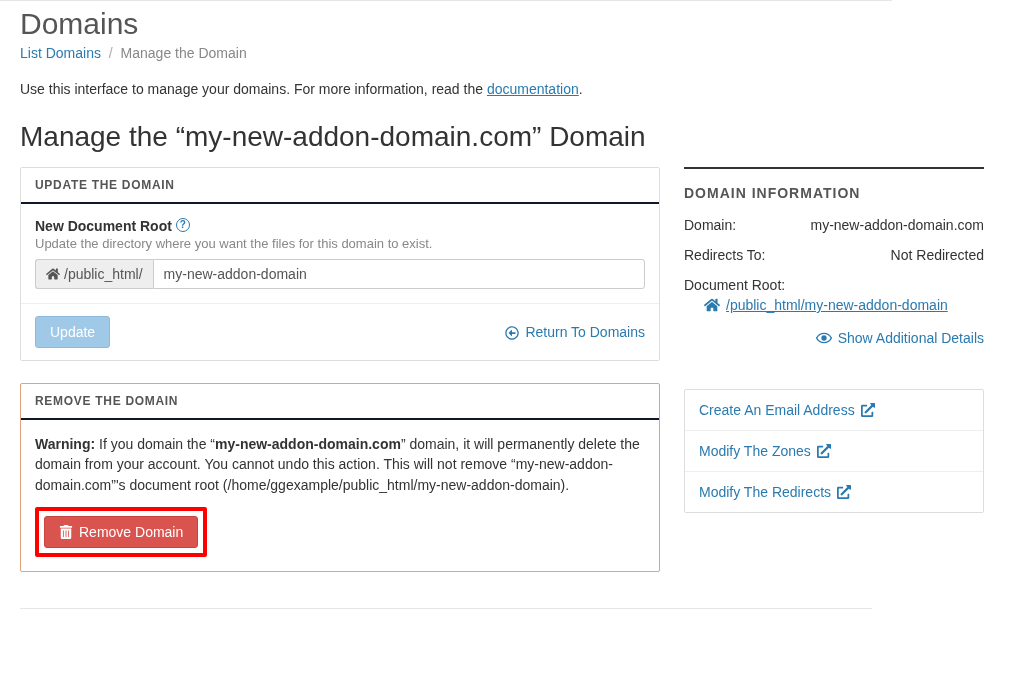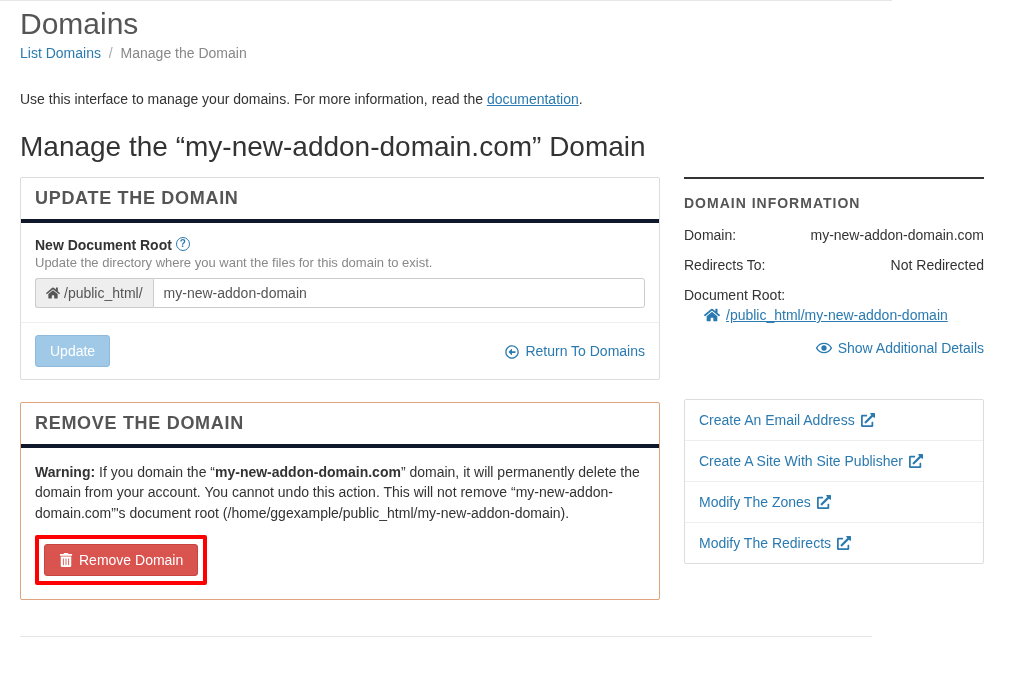--- a/index.html
+++ b/index.html
@@ -17,21 +17,21 @@
   }
   h1.page-title {
     font-size: 30px;
     font-weight: 400;
     color: #555;
     margin: 6px 0 4px 0;
   }
   .breadcrumb {
     font-size: 14px;
     color: #888;
-    margin-bottom: 30px;
+    margin-bottom: 20px;
   }
   .breadcrumb a { color: #2a7ab0; text-decoration: none; }
   .breadcrumb .sep { color: #aaa; padding: 0 4px; }
   .intro { color: #333; margin-bottom: 24px; }
   .intro a { color: #2a7ab0; text-decoration: underline; }
   h2.section-heading {
     font-size: 28px;
     font-weight: 400;
     color: #333;
     margin: 0 0 14px 0;
@@ -46,25 +46,25 @@
   }
 
   .panel {
     border: 1px solid #ddd;
     border-radius: 2px;
     margin-bottom: 22px;
     background: #fff;
   }
   .panel-header {
     padding: 10px 14px;
-    border-bottom: 4px solid #0f172a;
+    border-bottom: 2px solid #0f172a;
     font-weight: 600;
     letter-spacing: 0.7px;
     color: #555;
-    font-size: 18px;
+    font-size: 12px;
   }
   .panel-body { padding: 14px; }
   .panel-footer {
     padding: 12px 14px;
     border-top: 1px solid #eee;
     display: flex;
     justify-content: space-between;
     align-items: center;
   }
 
@@ -275,28 +275,20 @@
         <div class="resource-item">
           <a href="#">
             <span>Create An Email Address</span>
             <svg class="icon-sm" viewBox="0 0 512 512" fill="#2a7ab0">
                 <path d="M432 320h-32a16 16 0 0 0-16 16v112H64V128h144a16 16 0 0 0 16-16V80a16 16 0 0 0-16-16H48A48 48 0 0 0 0 112v352a48 48 0 0 0 48 48h352a48 48 0 0 0 48-48V336a16 16 0 0 0-16-16zM488 0H360c-21.37 0-32.05 25.91-17 41l35.73 35.73L135 320.37a24 24 0 0 0 0 34L157.67 377a24 24 0 0 0 34 0l243.61-243.68L471 169c15 15 41 4.5 41-17V24a24 24 0 0 0-24-24z"></path>
               </svg>
           </a>
         </div>
         <div class="resource-item">
           <a href="#">
-            <span>Create A Site With Site Publisher</span>
-            <svg class="icon-sm" viewBox="0 0 512 512" fill="#2a7ab0">
-                <path d="M432 320h-32a16 16 0 0 0-16 16v112H64V128h144a16 16 0 0 0 16-16V80a16 16 0 0 0-16-16H48A48 48 0 0 0 0 112v352a48 48 0 0 0 48 48h352a48 48 0 0 0 48-48V336a16 16 0 0 0-16-16zM488 0H360c-21.37 0-32.05 25.91-17 41l35.73 35.73L135 320.37a24 24 0 0 0 0 34L157.67 377a24 24 0 0 0 34 0l243.61-243.68L471 169c15 15 41 4.5 41-17V24a24 24 0 0 0-24-24z"></path>
-              </svg>
-          </a>
-        </div>
-        <div class="resource-item">
-          <a href="#">
             <span>Modify The Zones</span>
             <svg class="icon-sm" viewBox="0 0 512 512" fill="#2a7ab0">
                 <path d="M432 320h-32a16 16 0 0 0-16 16v112H64V128h144a16 16 0 0 0 16-16V80a16 16 0 0 0-16-16H48A48 48 0 0 0 0 112v352a48 48 0 0 0 48 48h352a48 48 0 0 0 48-48V336a16 16 0 0 0-16-16zM488 0H360c-21.37 0-32.05 25.91-17 41l35.73 35.73L135 320.37a24 24 0 0 0 0 34L157.67 377a24 24 0 0 0 34 0l243.61-243.68L471 169c15 15 41 4.5 41-17V24a24 24 0 0 0-24-24z"></path>
               </svg>
           </a>
         </div>
         <div class="resource-item">
           <a href="#">
             <span>Modify The Redirects</span>
             <svg class="icon-sm" viewBox="0 0 512 512" fill="#2a7ab0">

